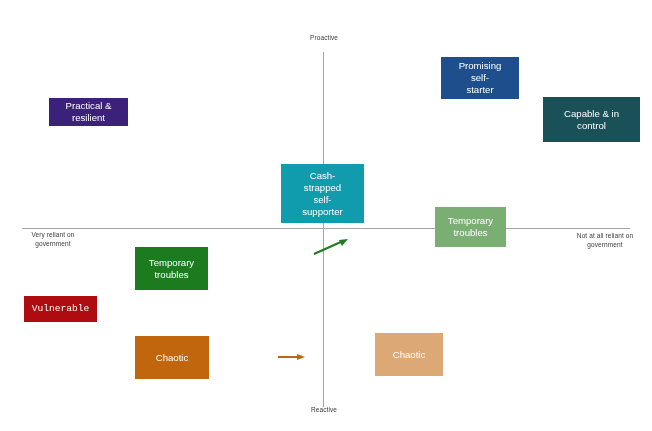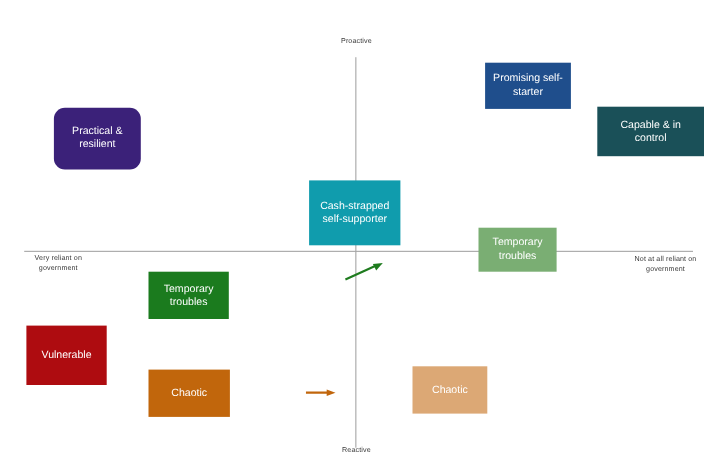--- a/index.html
+++ b/index.html
@@ -35,21 +35,21 @@
   
   .seg{
     position:absolute;
     display:flex;
     align-items:center;
     justify-content:center;
     text-align:center;
     color:#ffffff;
     font-size:9.6px;
     line-height:12px;
-    padding:0 4px;
+    padding:0 16px;
     box-sizing:border-box;
     white-space:pre-line;
   }
 
   
   .arrow{position:absolute;}
   .arrow svg{display:block;}
 </style>
 </head>
 <body>
@@ -63,39 +63,39 @@
   <div class="axis-label center" style="left:298px;top:34px;width:52px;">Proactive</div>
 
   <div class="axis-label center" style="left:298px;top:406px;width:52px;">Reactive</div>
 
   <div class="axis-label left-cap" style="left:14px;top:231px;width:78px;">Very reliant on
 government</div>
 
   <div class="axis-label right-cap" style="left:563px;top:232px;width:84px;">Not at all reliant on
 government</div>
 
-  <div class="seg" style="left:49px;top:98px;width:79px;height:56px;background:#3B2179;border-radius:10px;">Practical &amp;
+  <div class="seg" style="left:49px;top:98px;width:79px;height:28px;background:#3B2179;">Practical &amp;
 resilient</div>
 
   <div class="seg" style="left:441px;top:57px;width:78px;height:42px;background:#1F4E8C;">Promising self-
 starter</div>
 
   <div class="seg" style="left:543px;top:97px;width:97px;height:45px;background:#1A5058;">Capable &amp; in
 control</div>
 
   <div class="seg" style="left:281px;top:164px;width:83px;height:59px;background:#109CAD;">Cash-strapped
 self-supporter</div>
 
   <div class="seg" style="left:435px;top:207px;width:71px;height:40px;background:#7AAE73;">Temporary
 troubles</div>
 
   <div class="seg" style="left:135px;top:247px;width:73px;height:43px;background:#1B7B1E;">Temporary
 troubles</div>
 
-  <div class="seg" style="left:24px;top:296px;width:73px;height:54px;background:#AE0C10;">Vulnerable</div>
+  <div class="seg" style="left:24px;top:296px;width:73px;height:26px;background:#AE0C10;font-family:Liberation Mono, monospace;">Vulnerable</div>
 
   <div class="seg" style="left:135px;top:336px;width:74px;height:43px;background:#C1660C;">Chaotic</div>
 
   <div class="seg" style="left:375px;top:333px;width:68px;height:43px;background:#DCA875;">Chaotic</div>
 
 
   <div class="arrow" style="left:313px;top:237px;width:36px;height:20px;">
     <svg width="36" height="20" viewBox="0 0 36 20">
       <line x1="1" y1="17" x2="30" y2="4" stroke="#1E7B1E" stroke-width="2"></line>
       <polygon points="35,2 26,3 29,9" fill="#1E7B1E"></polygon>

